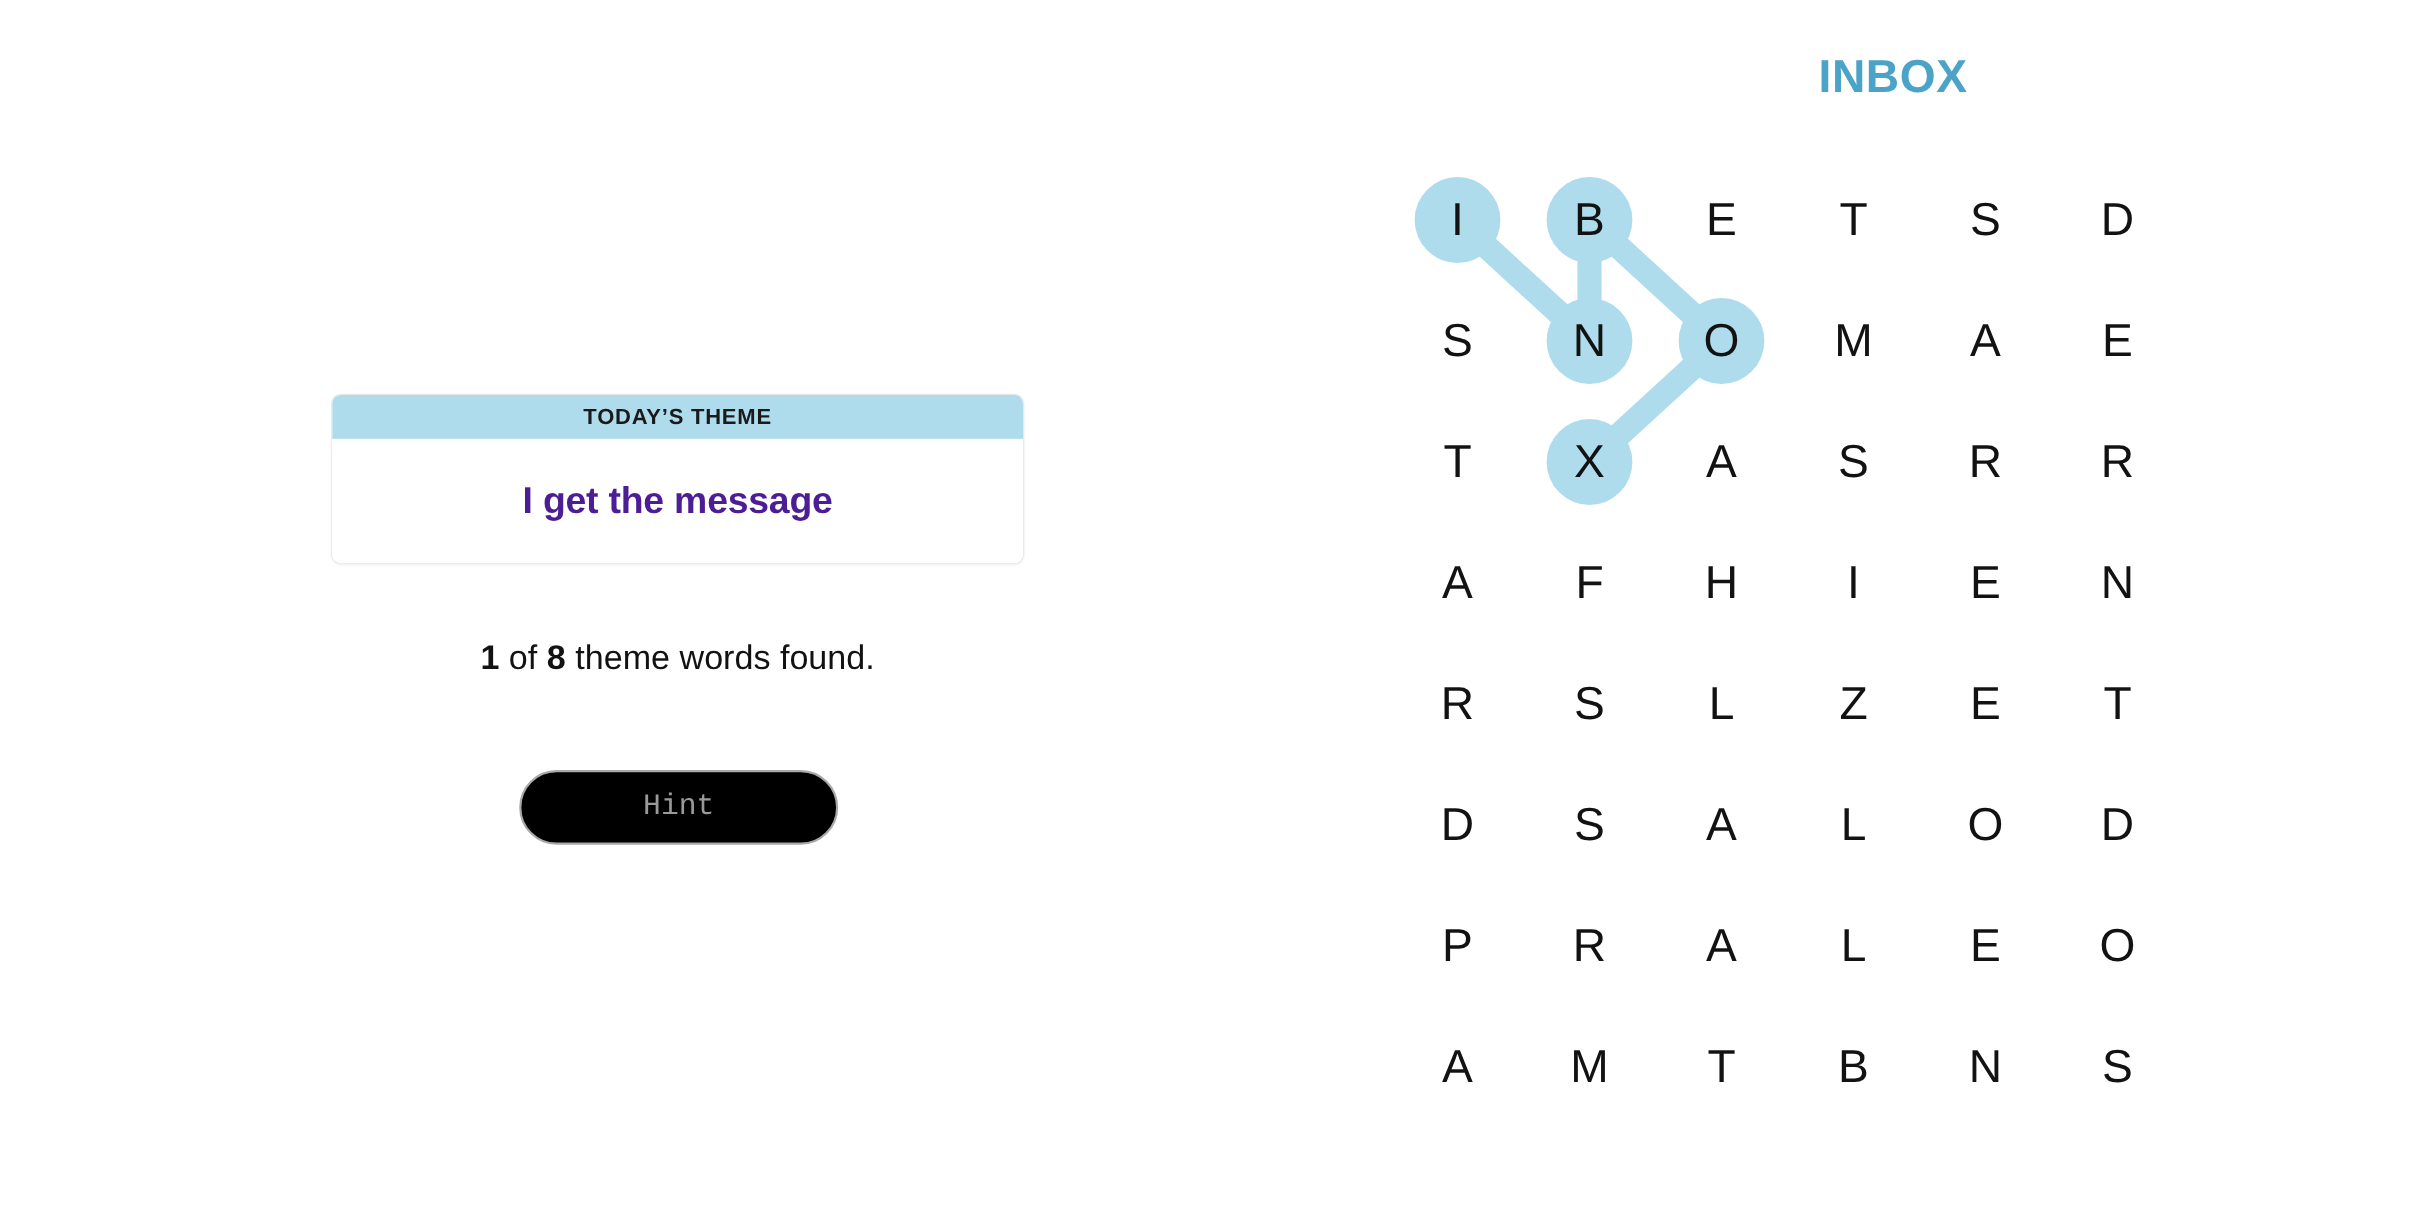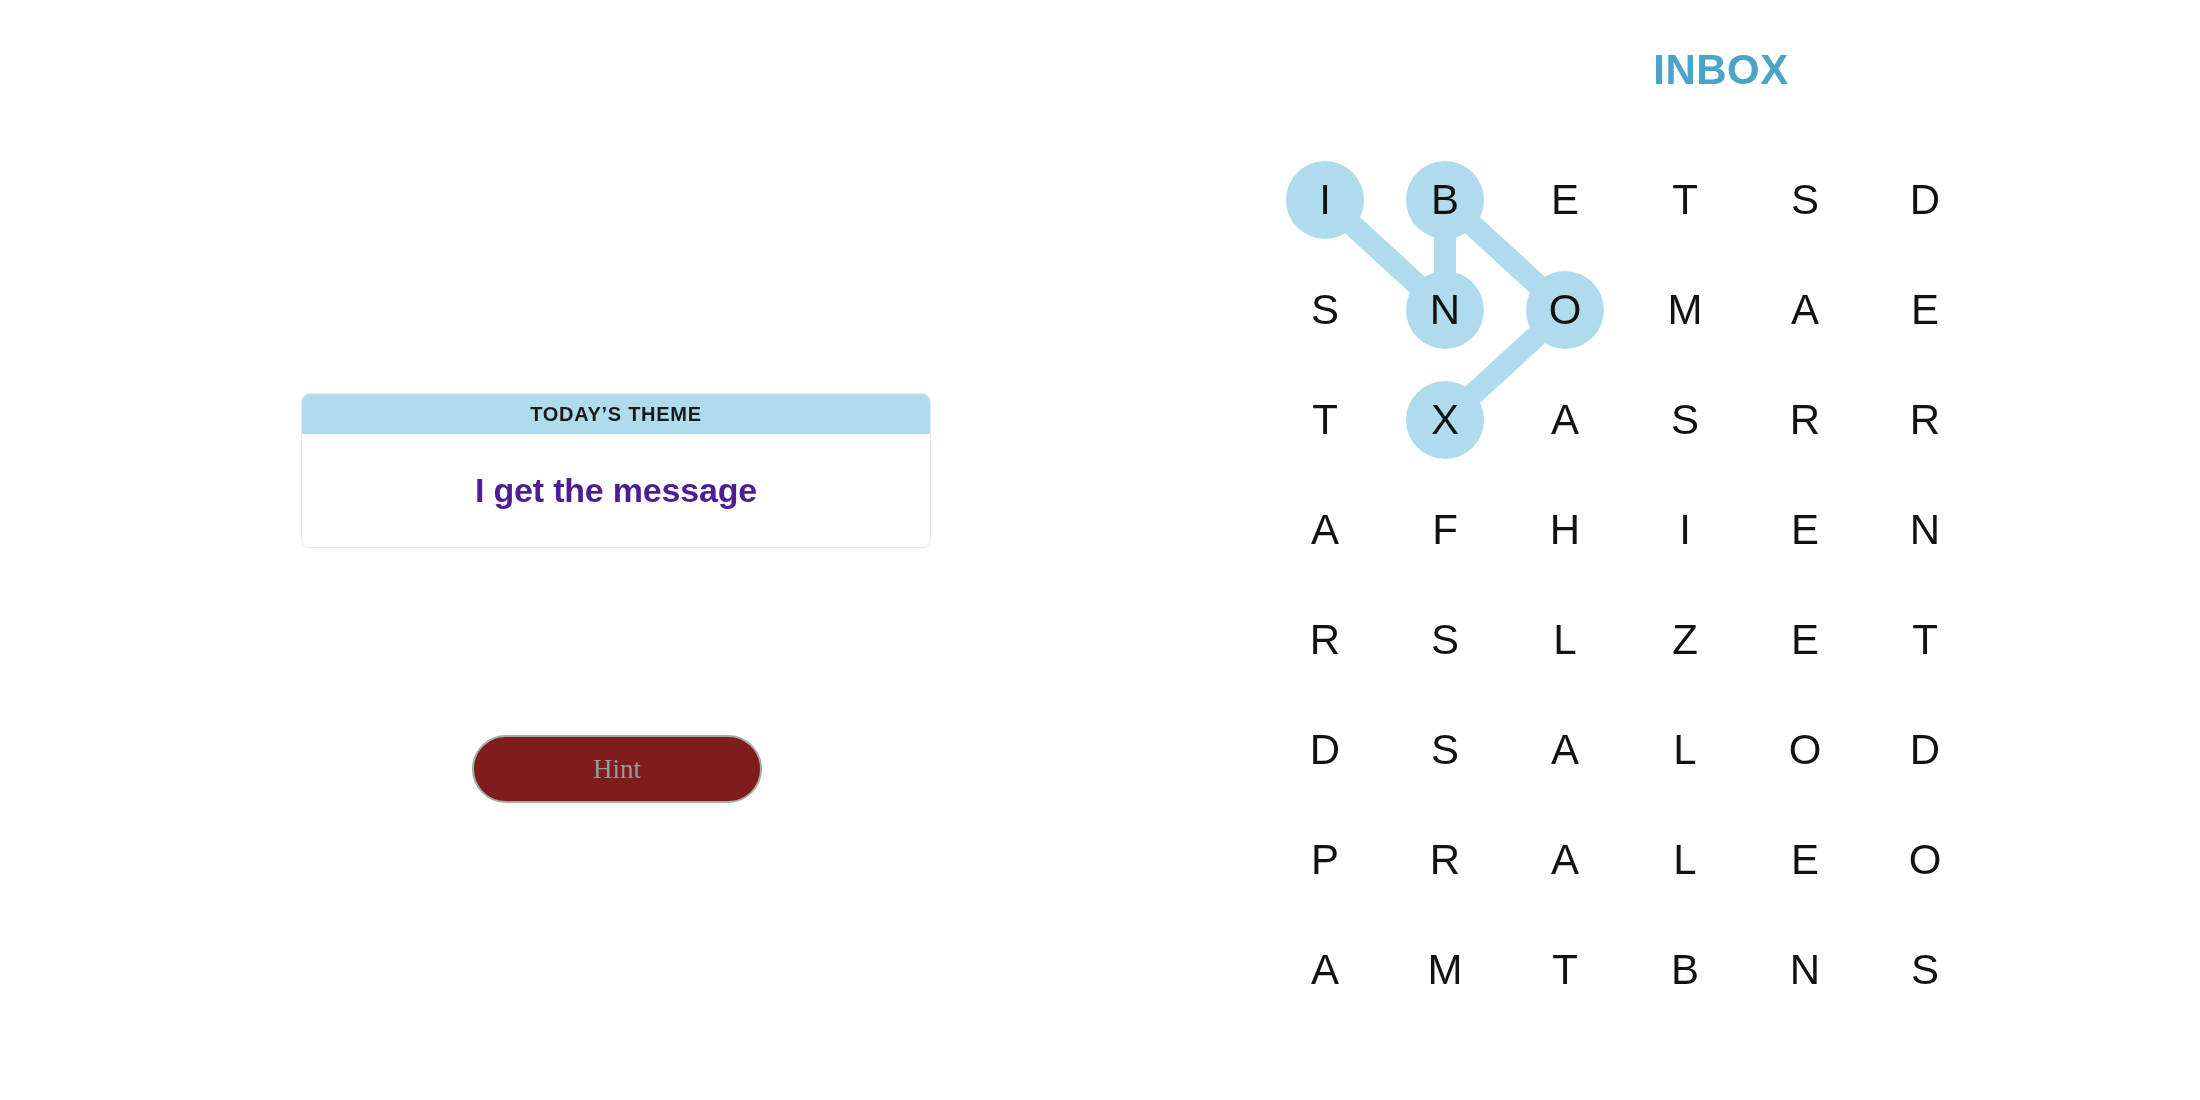--- a/index.html
+++ b/index.html
@@ -22,21 +22,20 @@
     height: 1100px;
   }
 
   
   #left-panel {
     position: absolute;
     left: 0;
     top: 0;
     width: 1240px;
     height: 788px;
-    margin-top: 35px;
   }
 
   #theme-card {
     position: absolute;
     left: 301px;
     top: 358px;
     width: 630px;
     height: 155px;
     background: #ffffff;
     border: 1px solid #e9e9e9;
@@ -92,24 +91,24 @@
   #progress-row .num { font-weight: bold; }
 
   #hint-button {
     position: absolute;
     left: 472px;
     top: 700px;
     width: 290px;
     height: 68px;
     border: 2px solid #a9a9a9;
     border-radius: 40px;
-    background: #7f1d1d;
+    background: #000000;
     color: #9a9a9a;
     font-size: 27px;
-    font-family: Liberation Serif, serif;
+    font-family: Liberation Mono, monospace;
     display: flex;
     align-items: center;
     justify-content: center;
     box-sizing: border-box;
     cursor: pointer;
     padding: 0;
   }
 
   
   #right-panel {
@@ -183,20 +182,23 @@
 
     <div id="theme-card">
       <div id="theme-card-header">
         <span id="theme-card-header-label">TODAY’S THEME</span>
       </div>
       <div id="theme-card-body">
         <span id="theme-clue">I get the message</span>
       </div>
     </div>
 
+    <div id="progress-row">
+      <span class="num">1</span><span> of </span><span class="num">8</span><span> theme words found.</span>
+    </div>
 
     <button id="hint-button">Hint</button>
 
   </div>
 
   <div id="right-panel">
 
     <div id="puzzle-title">INBOX</div>
 
     <div id="grid-wrap">

